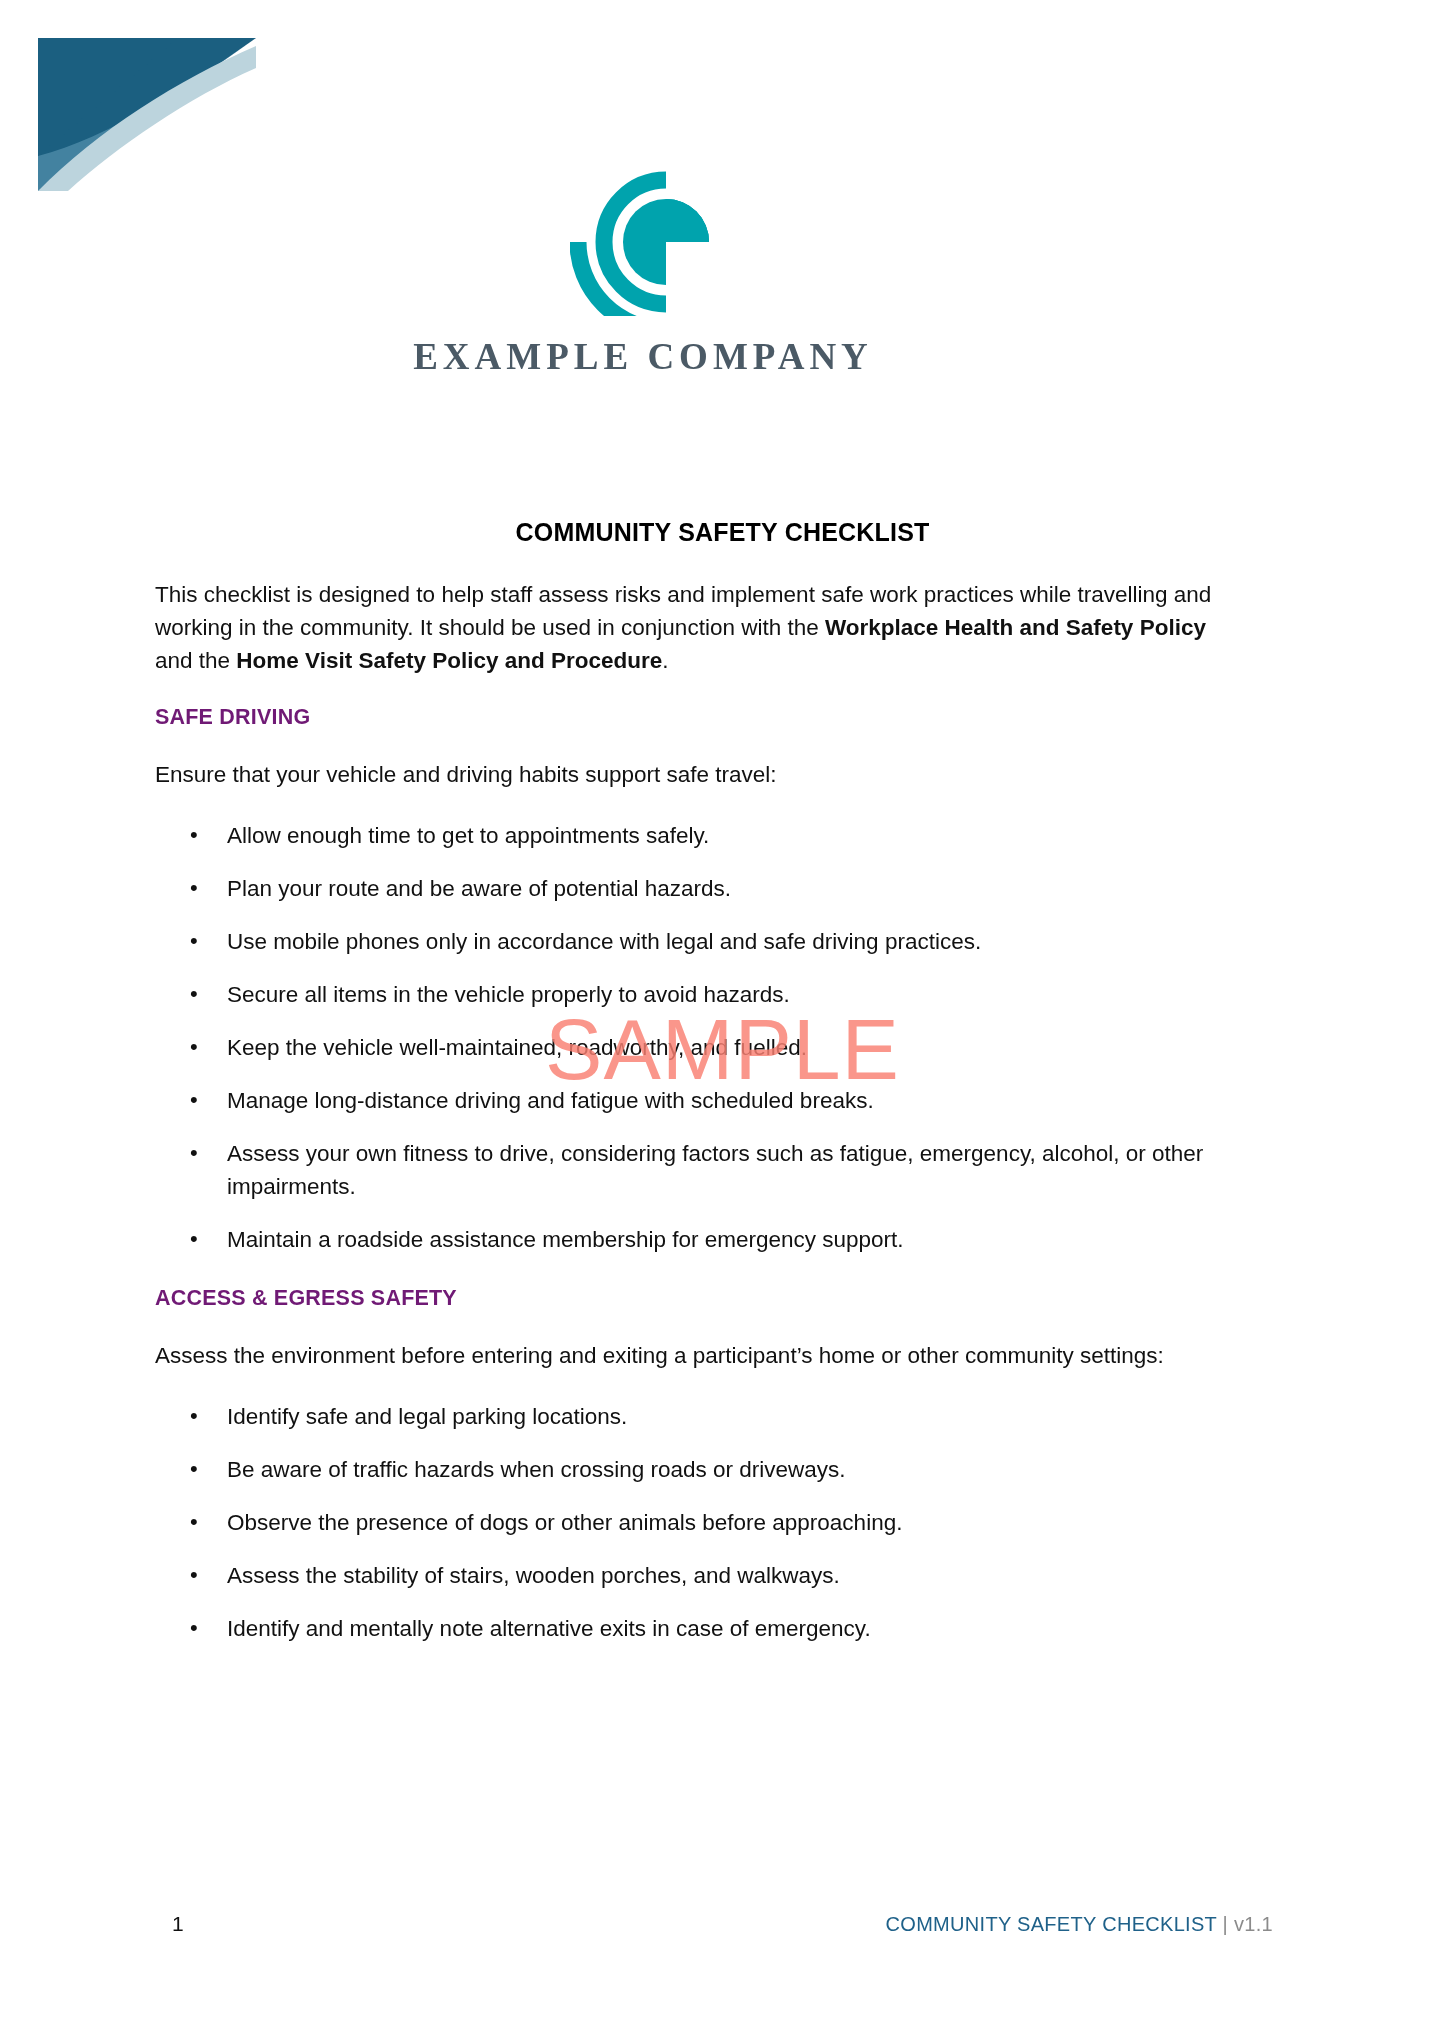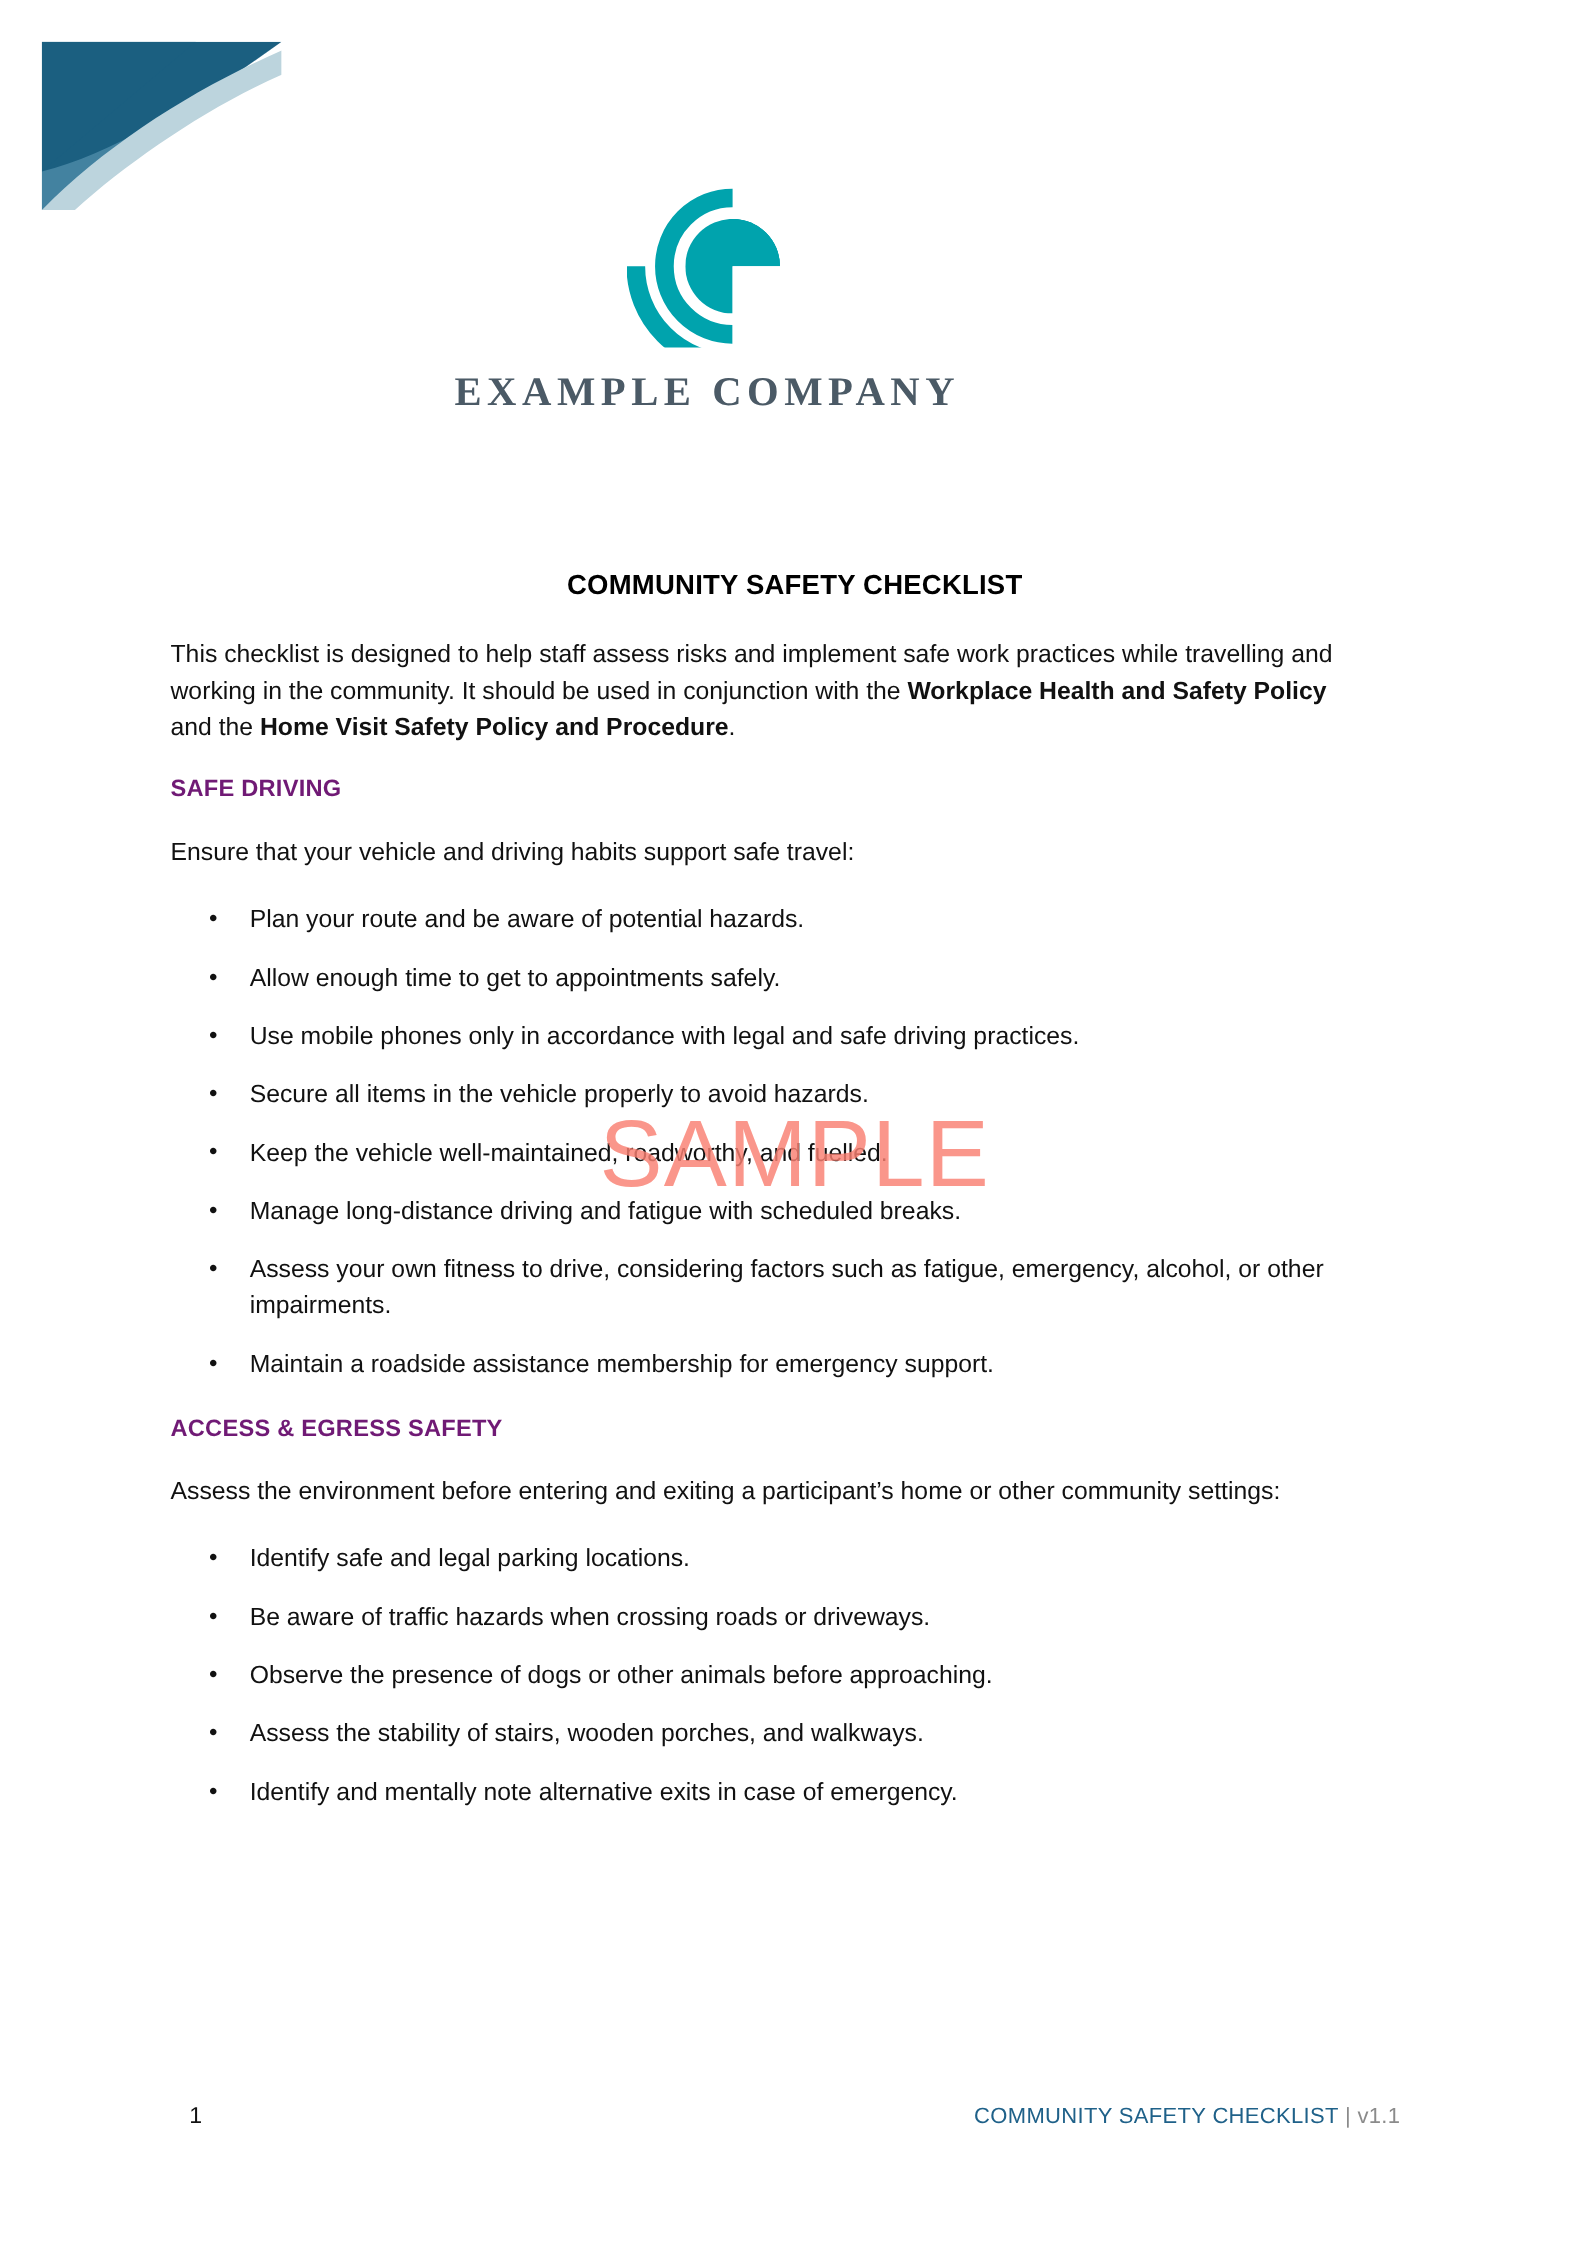--- a/index.html
+++ b/index.html
@@ -212,22 +212,22 @@
 
   <div class="watermark">SAMPLE</div>
 
   <div class="content">
 
     <p class="para"><span>This checklist is designed to help staff assess risks and implement safe work practices while travelling and working in the community. It should be used in conjunction with the </span><b>Workplace Health and Safety Policy</b><span> and the </span><b>Home Visit Safety Policy and Procedure</b><span>.</span></p>
 
     <div class="section-head">SAFE DRIVING</div>
     <p class="para">Ensure that your vehicle and driving habits support safe travel:</p>
     <ul class="bullets">
+      <li>Allow enough time to get to appointments safely.</li>
       <li>Plan your route and be aware of potential hazards.</li>
-      <li>Allow enough time to get to appointments safely.</li>
       <li>Use mobile phones only in accordance with legal and safe driving practices.</li>
       <li>Secure all items in the vehicle properly to avoid hazards.</li>
       <li>Keep the vehicle well-maintained, roadworthy, and fuelled.</li>
       <li>Manage long-distance driving and fatigue with scheduled breaks.</li>
       <li>Assess your own fitness to drive, considering factors such as fatigue, emergency, alcohol, or other impairments.</li>
       <li>Maintain a roadside assistance membership for emergency support.</li>
     </ul>
 
     <div class="spacer-lg"></div>
 

